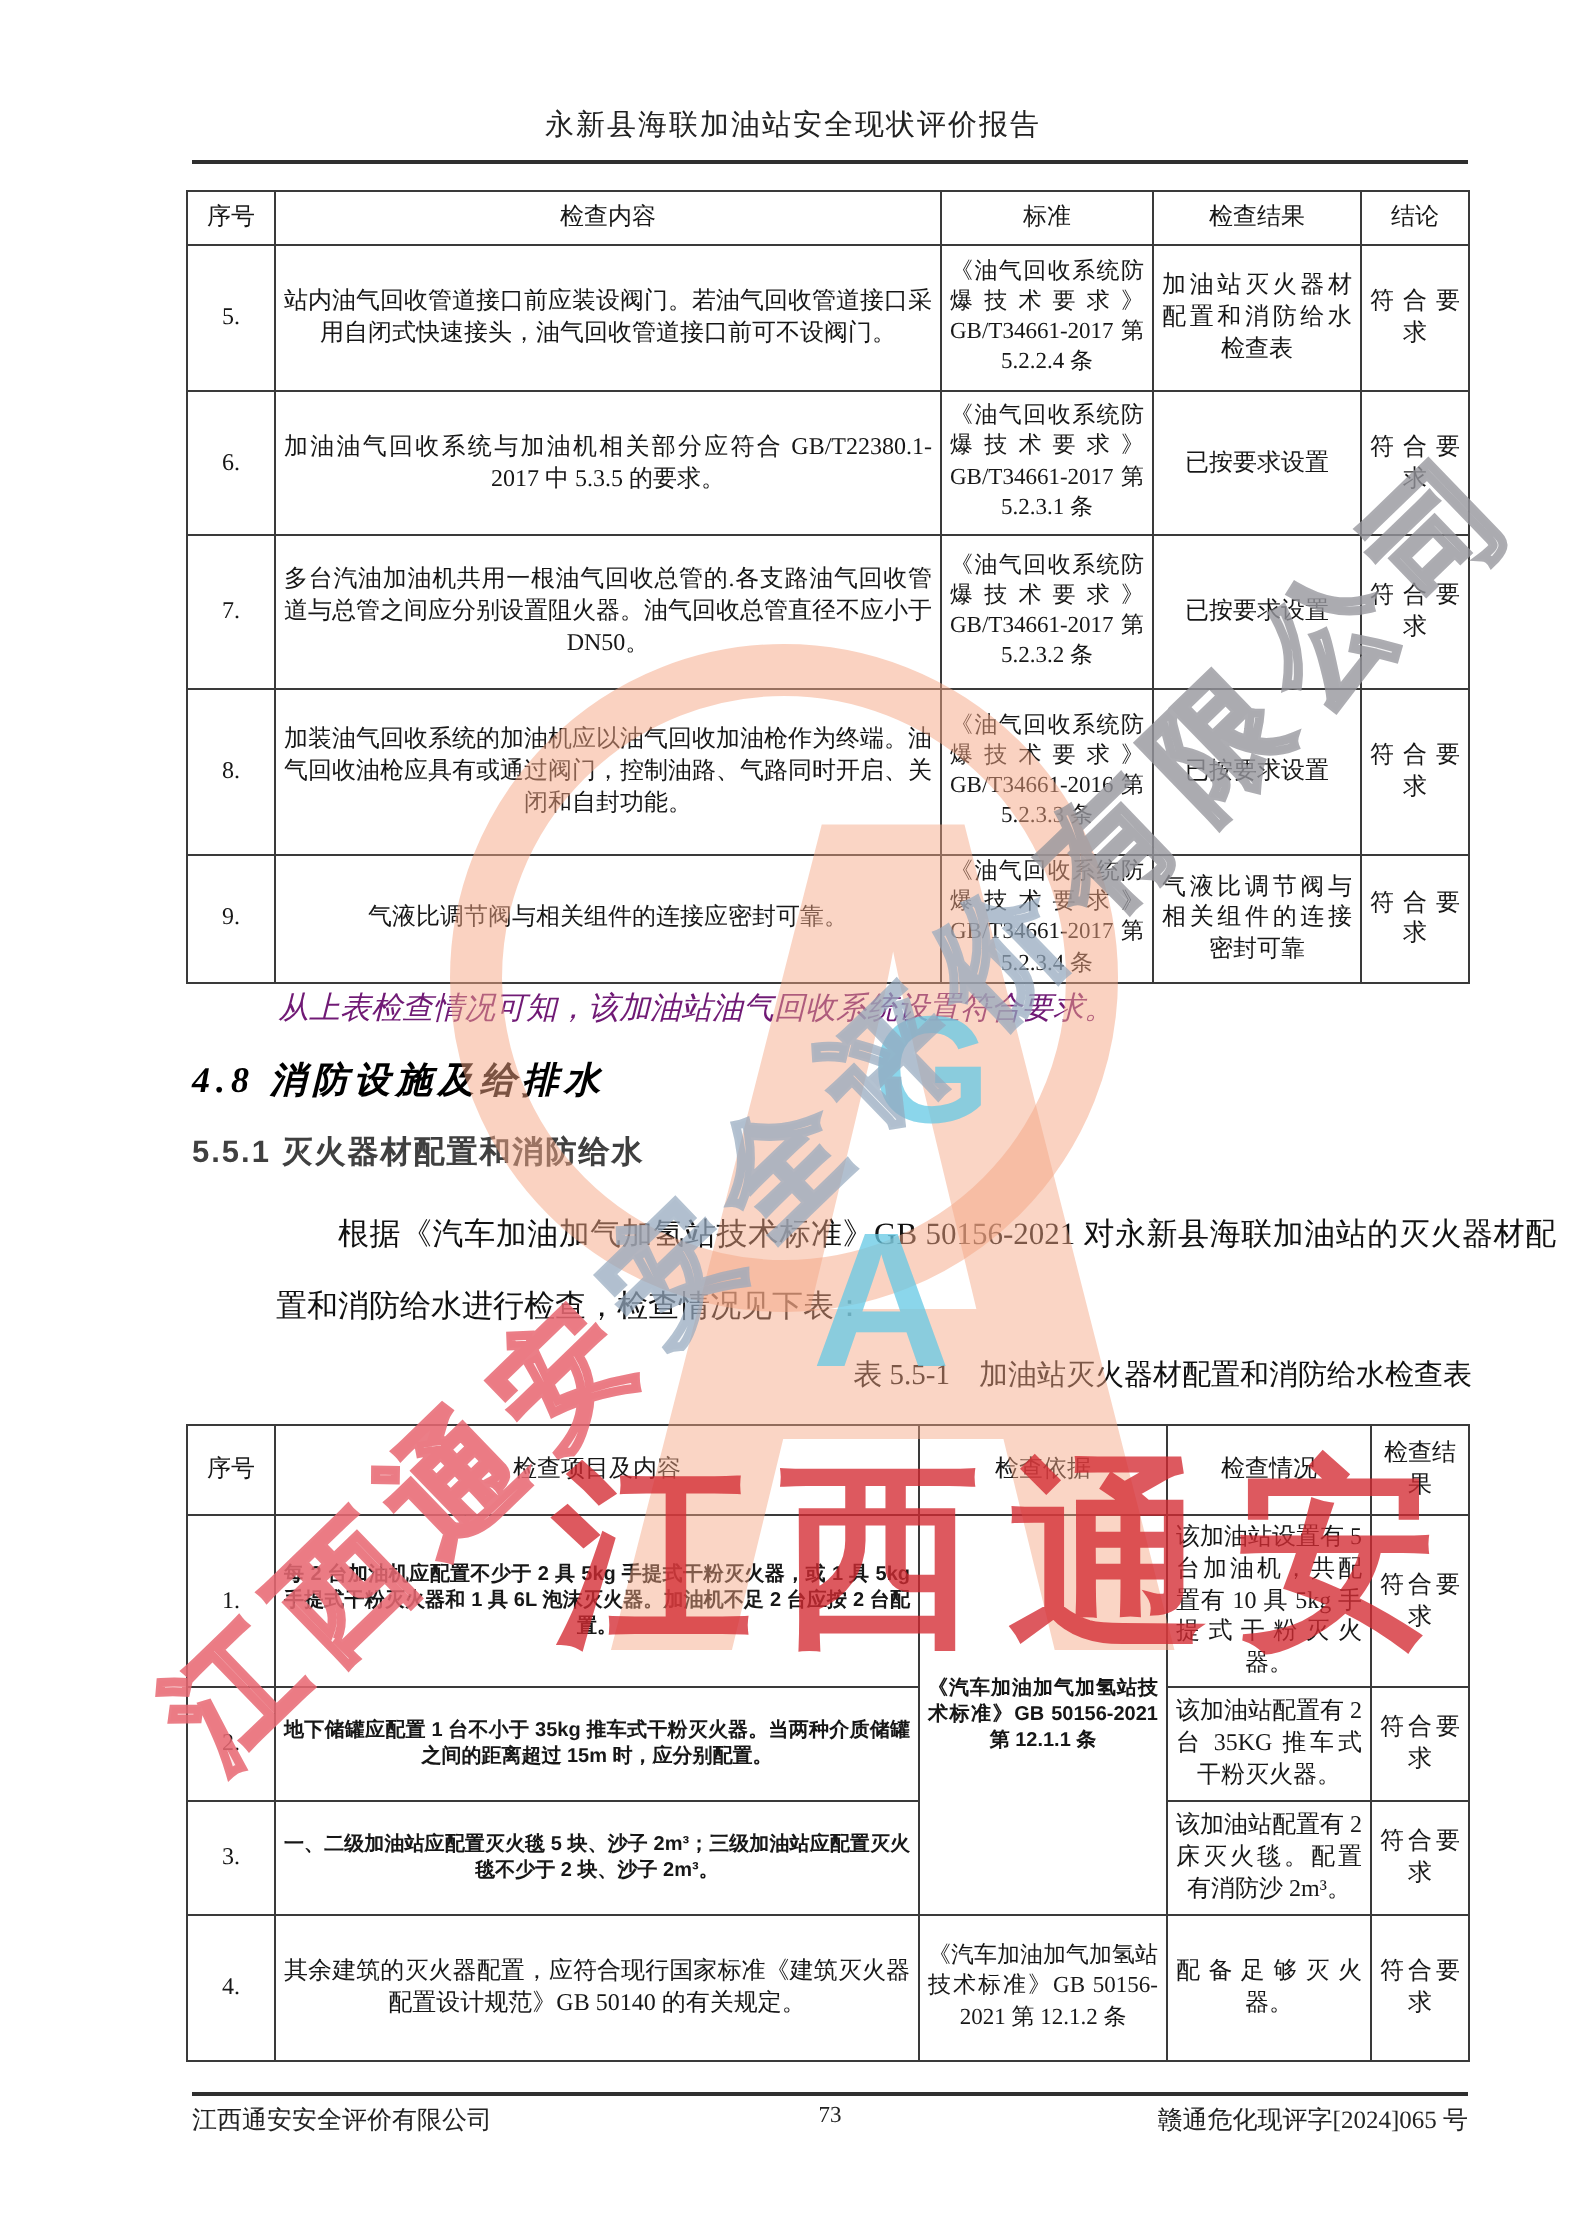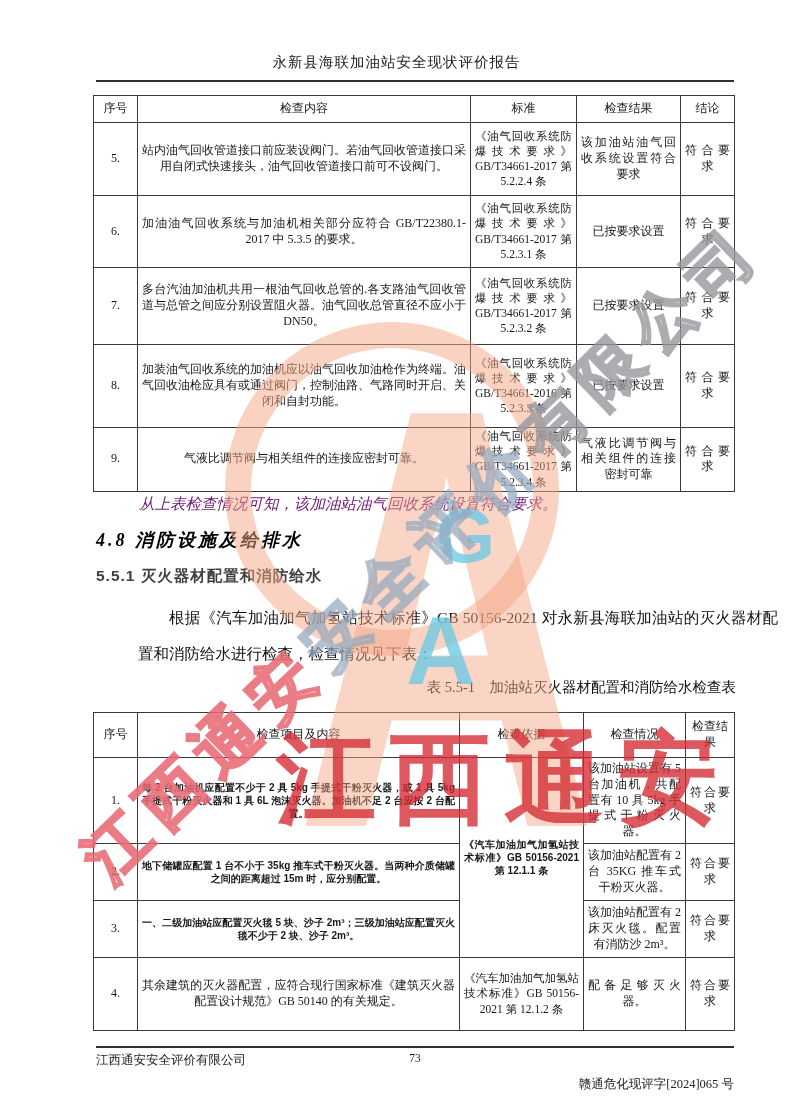--- a/index.html
+++ b/index.html
@@ -31,21 +31,21 @@
     font-family:"Liberation Sans","DejaVu Sans",sans-serif;letter-spacing:1px;color:#404040;}
   .para{position:absolute;top:600px;left:96px;width:640px;font-size:15.5px;line-height:36px;
     text-indent:2em;text-align:justify;color:#111;margin-left:42px;}
   .tbl-caption{position:absolute;top:678px;left:96px;width:640px;text-align:right;
     font-size:14.5px;color:#111;}
   
   .foot-rule{position:absolute;top:1046px;left:96px;width:638px;height:2px;background:#2f2f2f;}
   .footer{position:absolute;top:1052px;left:96px;width:638px;font-size:12.5px;color:#222;}
   .footer .fl{float:left;}
   .footer .fc{position:absolute;left:0;width:100%;text-align:center;font-size:11.5px;}
-  .footer .fr{float:right;margin-top:24px;}
+  .footer .fr{float:right;}
   
   .wm{position:absolute;pointer-events:none;z-index:50;}
   .wm-ring{left:225px;top:322px;width:334px;height:334px;border:26px solid rgba(245,166,131,0.50);
     border-radius:50%;box-sizing:border-box;}
   .wm-bigA{left:235px;top:318px;width:400px;text-align:center;
     font-family:"Liberation Sans","DejaVu Sans",sans-serif;font-weight:bold;
     font-size:600px;line-height:1;color:rgba(245,166,131,0.47);transform:scaleX(0.70);}
   .wm-cyan{font-family:"Liberation Sans","DejaVu Sans",sans-serif;font-weight:bold;
     color:rgba(100,200,228,0.75);}
   .wm-cyanG{left:436px;top:492px;font-size:76px;}
@@ -90,21 +90,21 @@
         <th>序号</th>
         <th>检查内容</th>
         <th>标准</th>
         <th>检查结果</th>
         <th>结论</th>
       </tr>
       <tr style="height:73px">
         <td class="cell-num">5.</td>
         <td>站内油气回收管道接口前应装设阀门。若油气回收管道接口采用自闭式快速接头，油气回收管道接口前可不设阀门。</td>
         <td class="cell-std">《油气回收系统防爆技术要求》GB/T34661-2017 第 5.2.2.4 条</td>
-        <td>该加油站油气回收系统设置符合要求</td>
+        <td>加油站灭火器材配置和消防给水检查表</td>
         <td>符合要求</td>
       </tr>
       <tr style="height:72px">
         <td class="cell-num">6.</td>
         <td>加油油气回收系统与加油机相关部分应符合 GB/T22380.1-2017 中 5.3.5 的要求。</td>
         <td class="cell-std">《油气回收系统防爆技术要求》GB/T34661-2017 第 5.2.3.1 条</td>
         <td>已按要求设置</td>
         <td>符合要求</td>
       </tr>
       <tr style="height:77px">

